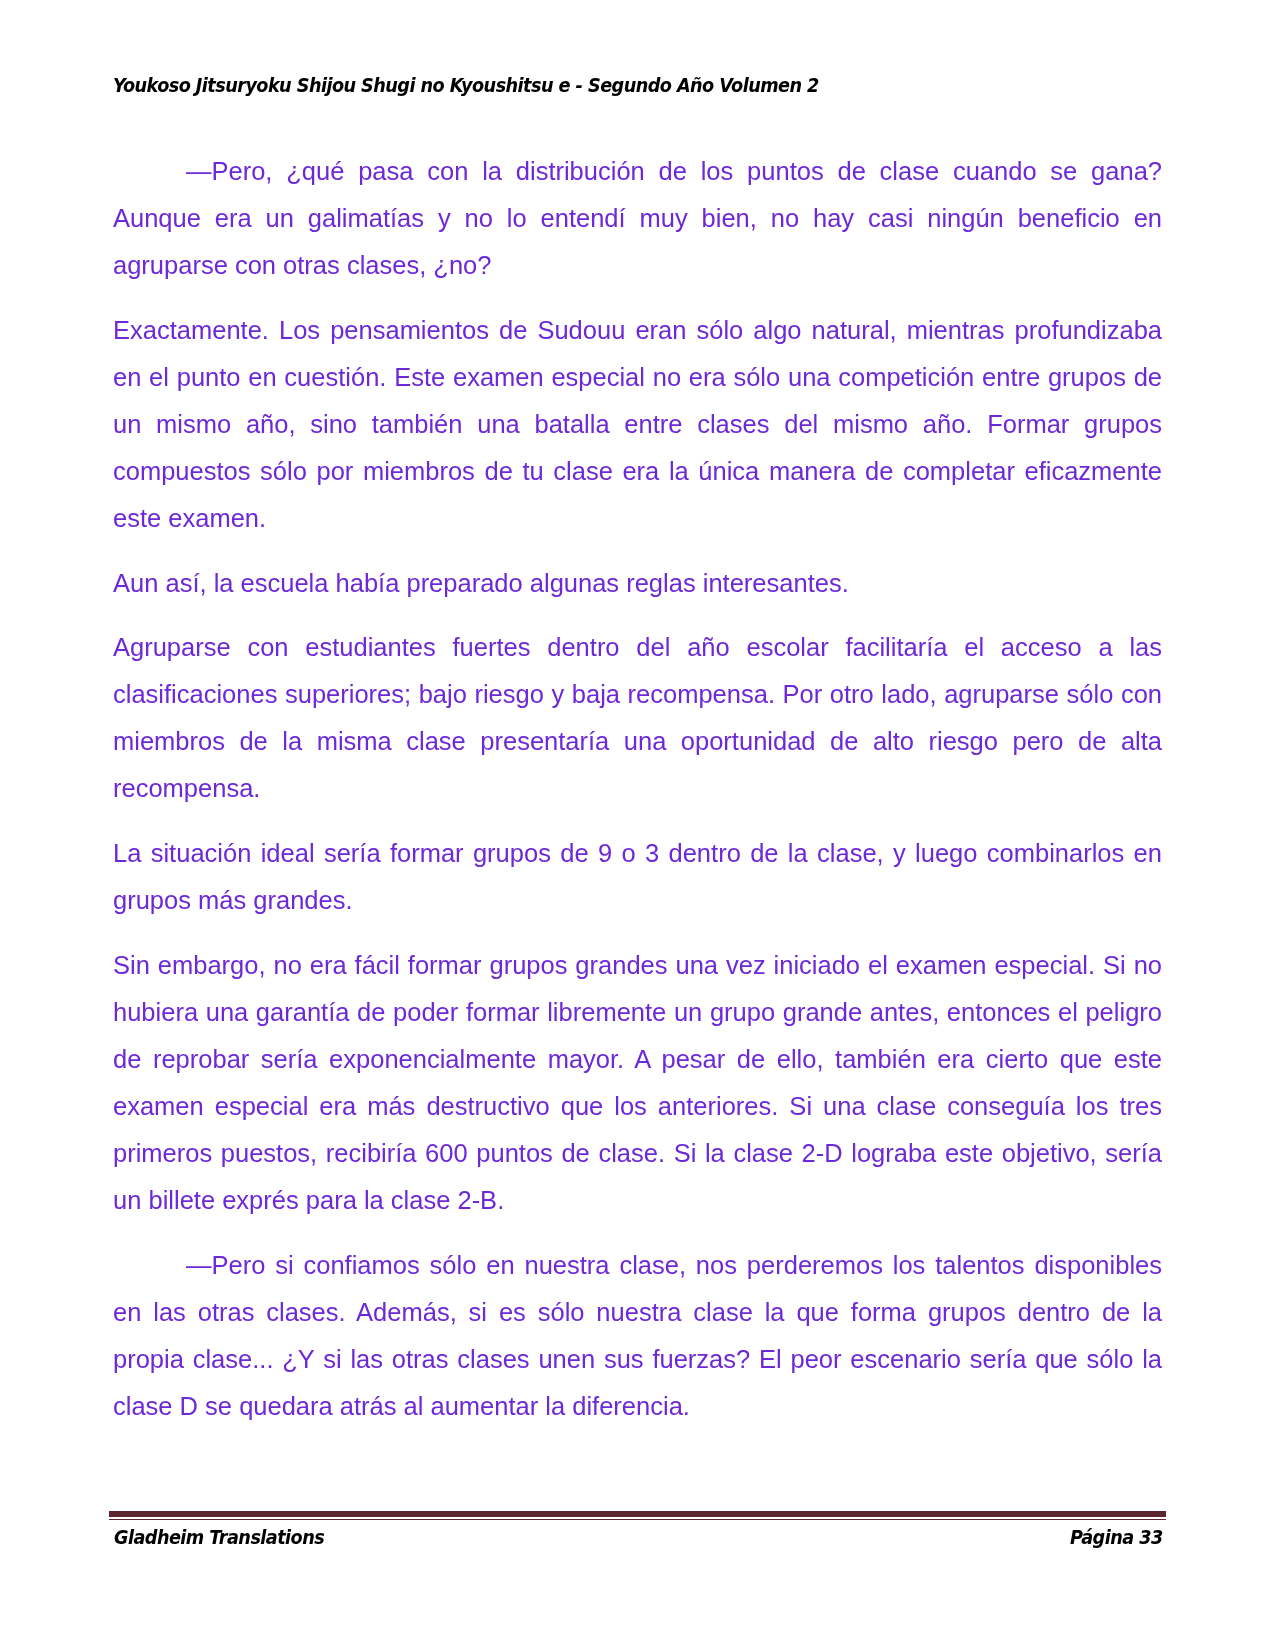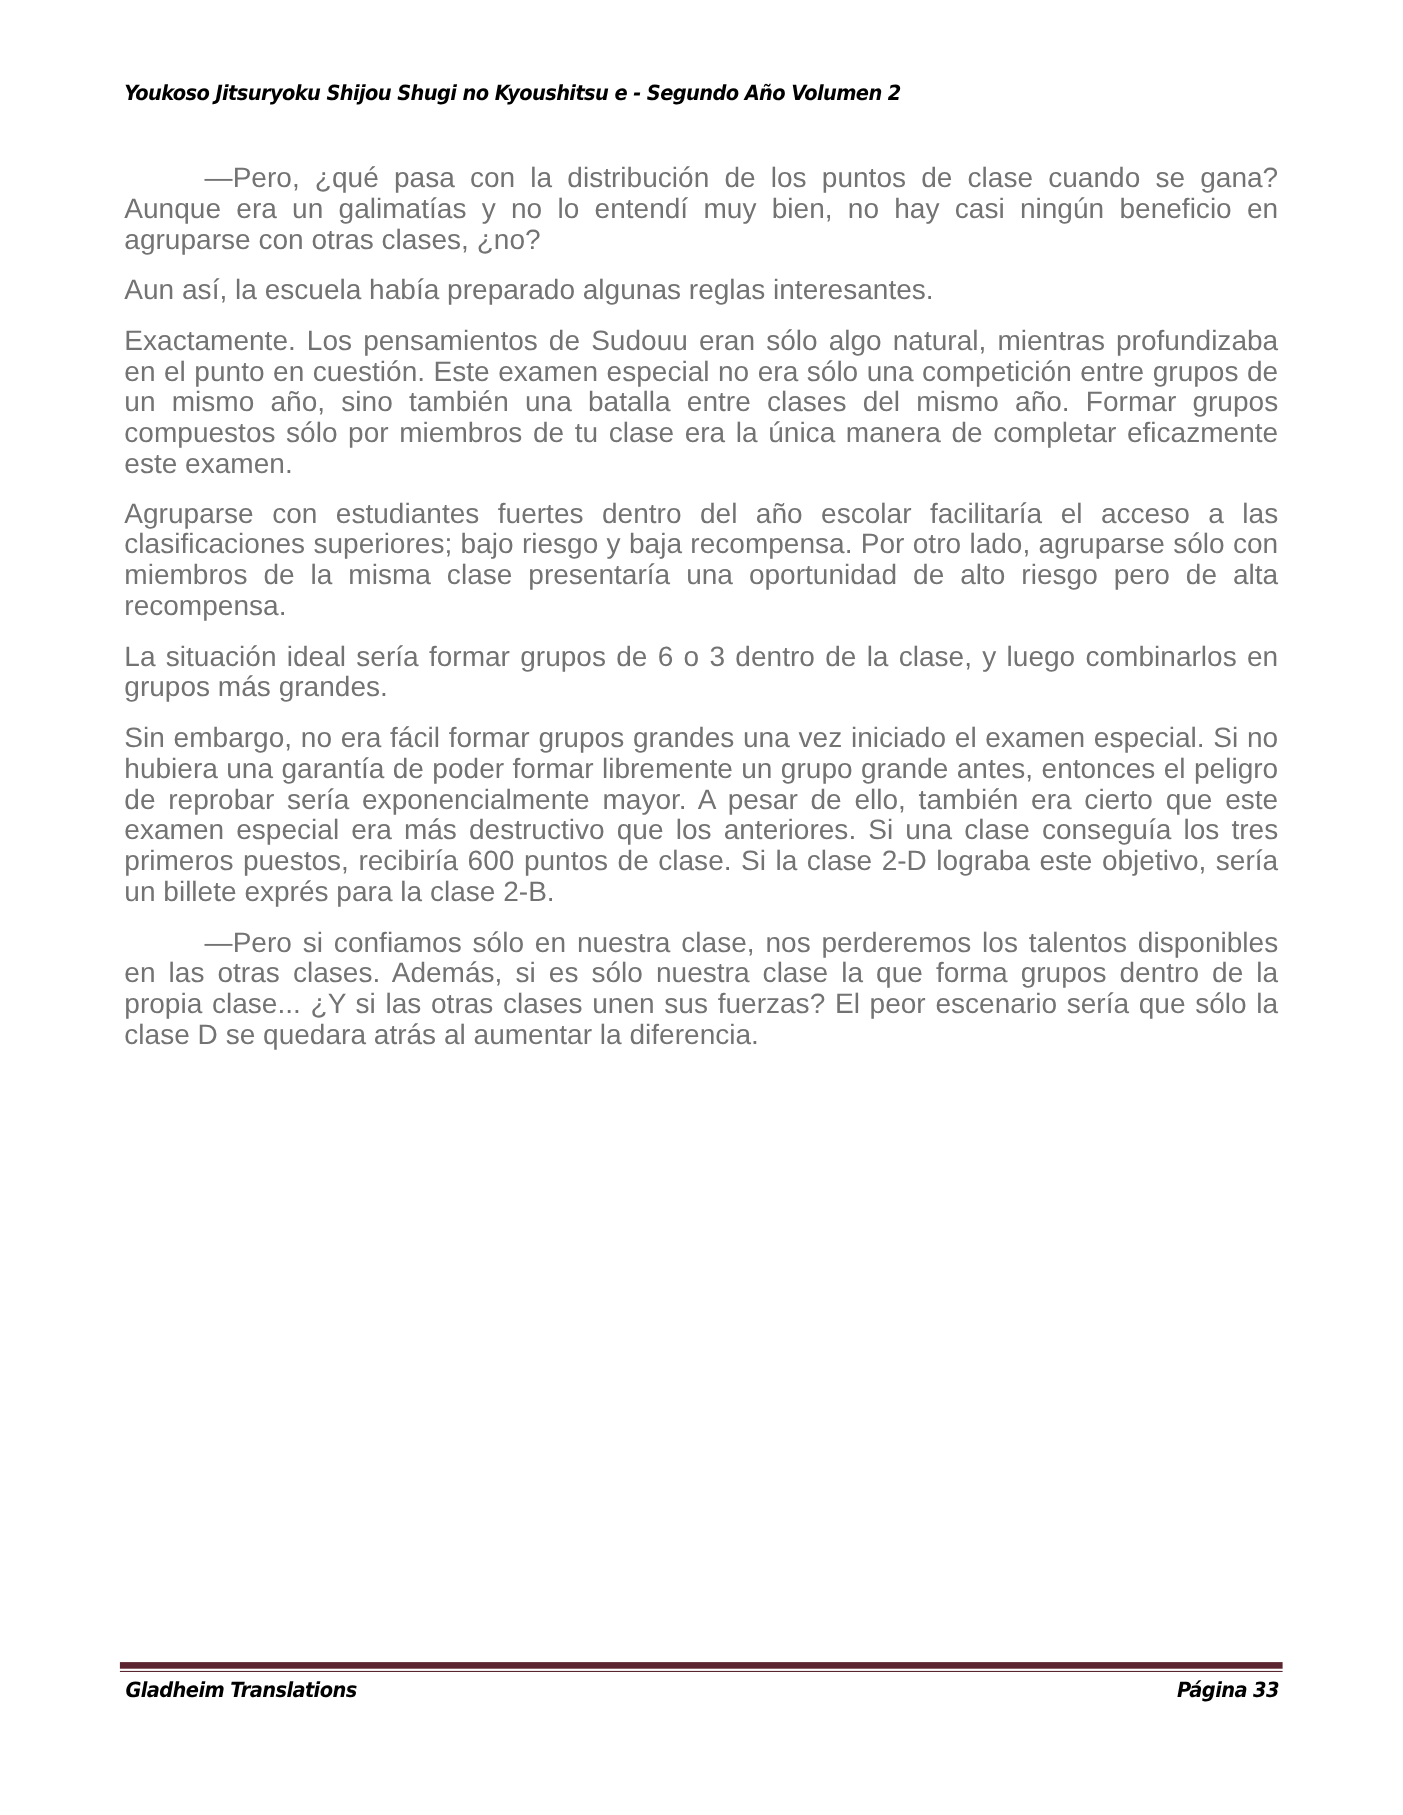--- a/index.html
+++ b/index.html
@@ -27,22 +27,22 @@
     transform: scaleX(0.93);
     transform-origin: left top;
   }
   .body-text {
     position: absolute;
     left: 113px;
     top: 148px;
     width: 1049px;
     font-family: "Liberation Sans", sans-serif;
     font-size: 25.5px;
-    line-height: 28px;
-    color: #737373;
+    line-height: 47px;
+    color: #6d28d9;
   }
   .body-text p {
     margin: 0 0 17.8px 0;
     text-align: justify;
   }
   .body-text p.dialogue {
     text-indent: 73px;
   }
   .footer-rule {
     position: absolute;
@@ -81,24 +81,24 @@
     transform-origin: right top;
   }
 </style>
 </head>
 <body>
 
 <div class="page-header">Youkoso Jitsuryoku Shijou Shugi no Kyoushitsu e - Segundo Año Volumen 2</div>
 
 <div class="body-text">
   <p class="dialogue">—Pero, ¿qué pasa con la distribución de los puntos de clase cuando se gana? Aunque era un galimatías y no lo entendí muy bien, no hay casi ningún beneficio en agruparse con otras clases, ¿no?</p>
+  <p>Exactamente. Los pensamientos de Sudouu eran sólo algo natural, mientras profundizaba en el punto en cuestión. Este examen especial no era sólo una competición entre grupos de un mismo año, sino también una batalla entre clases del mismo año. Formar grupos compuestos sólo por miembros de tu clase era la única manera de completar eficazmente este examen.</p>
   <p>Aun así, la escuela había preparado algunas reglas interesantes.</p>
-  <p>Exactamente. Los pensamientos de Sudouu eran sólo algo natural, mientras profundizaba en el punto en cuestión. Este examen especial no era sólo una competición entre grupos de un mismo año, sino también una batalla entre clases del mismo año. Formar grupos compuestos sólo por miembros de tu clase era la única manera de completar eficazmente este examen.</p>
   <p>Agruparse con estudiantes fuertes dentro del año escolar facilitaría el acceso a las clasificaciones superiores; bajo riesgo y baja recompensa. Por otro lado, agruparse sólo con miembros de la misma clase presentaría una oportunidad de alto riesgo pero de alta recompensa.</p>
-  <p>La situación ideal sería formar grupos de 6 o 3 dentro de la clase, y luego combinarlos en grupos más grandes.</p>
+  <p>La situación ideal sería formar grupos de 9 o 3 dentro de la clase, y luego combinarlos en grupos más grandes.</p>
   <p>Sin embargo, no era fácil formar grupos grandes una vez iniciado el examen especial. Si no hubiera una garantía de poder formar libremente un grupo grande antes, entonces el peligro de reprobar sería exponencialmente mayor. A pesar de ello, también era cierto que este examen especial era más destructivo que los anteriores. Si una clase conseguía los tres primeros puestos, recibiría 600 puntos de clase. Si la clase 2-D lograba este objetivo, sería un billete exprés para la clase 2-B.</p>
   <p class="dialogue">—Pero si confiamos sólo en nuestra clase, nos perderemos los talentos disponibles en las otras clases. Además, si es sólo nuestra clase la que forma grupos dentro de la propia clase... ¿Y si las otras clases unen sus fuerzas? El peor escenario sería que sólo la clase D se quedara atrás al aumentar la diferencia.</p>
 </div>
 
 <div class="footer-rule">
   <div class="thick"></div>
   <div class="thin"></div>
 </div>
 
 <div class="footer-left">Gladheim Translations</div>

